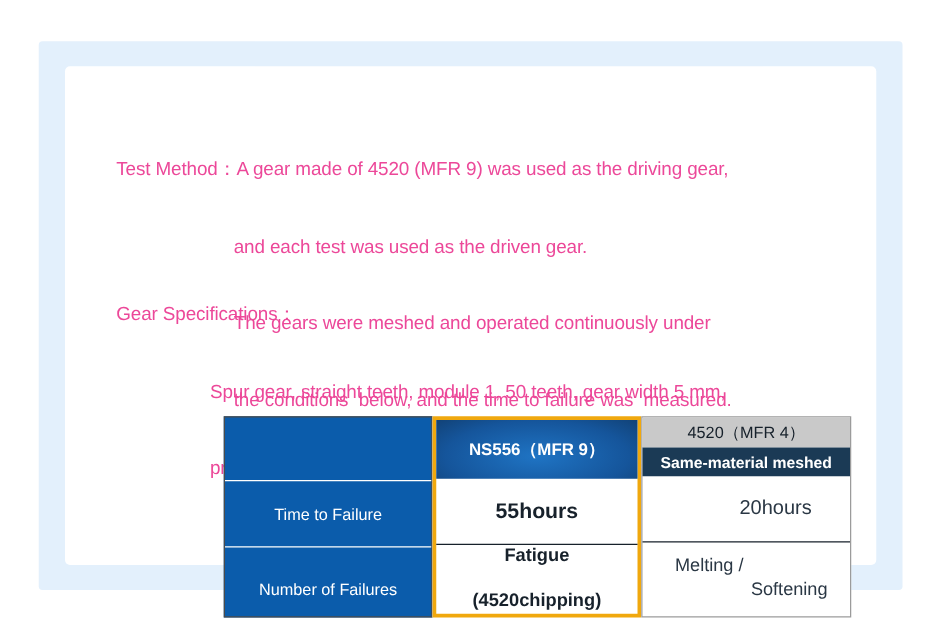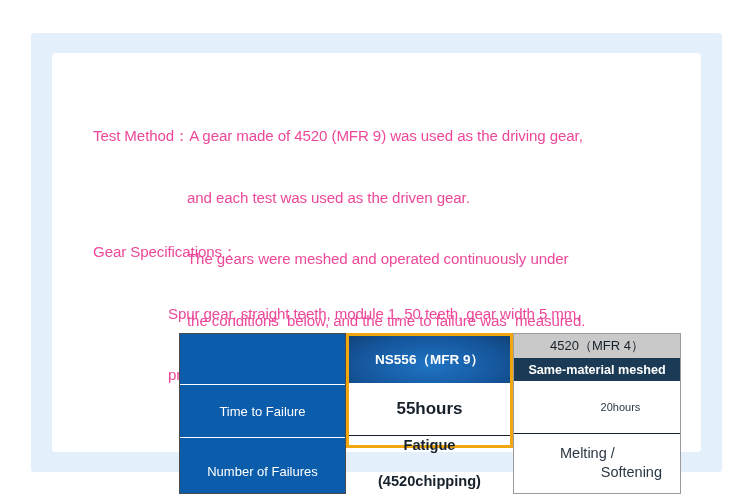--- a/index.html
+++ b/index.html
@@ -86,21 +86,21 @@
     box-sizing: border-box;
   }
   #lbl-blank   { top: 0px;  height: 50px; }
   #lbl-time    { top: 50px; height: 53px; border-top: 1.6px solid #ffffff; }
   #lbl-number  { top: 103px; height: 68px; border-top: 1.6px solid #ffffff; }
 
   
   #col-ns556 {
     left: 167px;
     width: 167px;
-    height: 115px;
+    height: 161px;
     border: 3.5px solid #f0a80e;
     background: #ffffff;
   }
   #ns556-header {
     position: absolute;
     left: 0; top: 0;
     width: 100%;
     height: 47px;
     background: radial-gradient(ellipse 120% 160% at 50% 62%, #1f74c4 0%, #15559b 38%, #0d2d4f 78%, #08203a 100%);
     display: flex;
@@ -178,40 +178,40 @@
   }
   #c4520-time {
     position: absolute;
     left: 0; top: 47px;
     width: 100%;
     height: 52px;
     display: flex;
     align-items: center;
     justify-content: center;
     color: #2a3744;
-    font-size: 11px;
+    font-size: 16px;
     box-sizing: border-box;
     padding-left: 47px;
   }
   #c4520-fail {
     position: absolute;
     left: 0; top: 99px;
     width: 100%;
     height: 59px;
     border-top: 1.4px solid #17212b;
     display: flex;
     flex-direction: column;
     align-items: center;
     justify-content: center;
     color: #2a3744;
     font-size: 14.5px;
     line-height: 19px;
     box-sizing: border-box;
   }
-  #c4520-fail .ln1 { align-self: flex-start; padding-left: 26px; margin-left: 20px; }
+  #c4520-fail .ln1 { align-self: flex-start; padding-left: 26px; }
   #c4520-fail .ln2 { align-self: flex-end;   padding-right: 18px; }
 </style>
 </head>
 <body>
 
 <div id="slide-frame">
   <div id="slide-inner">
 
     <div class="para-block" id="test-method-block">
       <span class="indent-1"><span>Test Method：</span><span>A gear made of 4520 (MFR 9) was used as the driving gear,</span></span>

